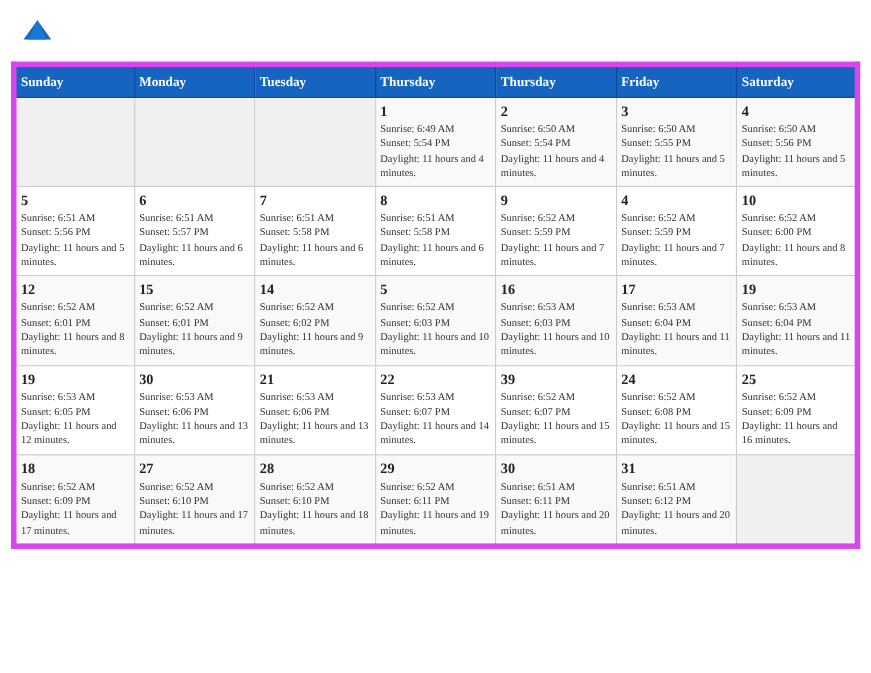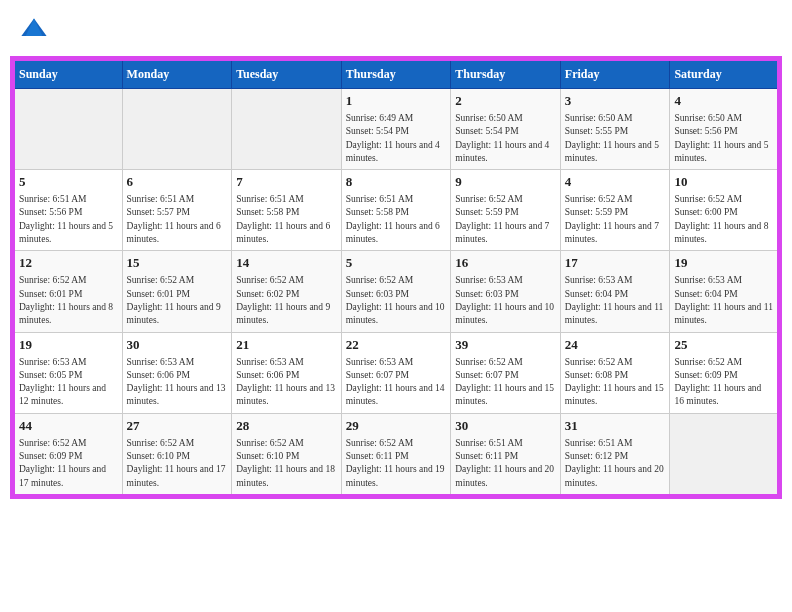--- a/index.html
+++ b/index.html
@@ -230,21 +230,21 @@
           <div class="day-num">24</div>
           <div class="day-info">Sunrise: 6:52 AM<br>Sunset: 6:08 PM<br>Daylight: 11 hours and 15 minutes.</div>
         </td>
         <td>
           <div class="day-num">25</div>
           <div class="day-info">Sunrise: 6:52 AM<br>Sunset: 6:09 PM<br>Daylight: 11 hours and 16 minutes.</div>
         </td>
       </tr>
       <tr>
         <td>
-          <div class="day-num">44</div>
+          <div class="day-num">18</div>
           <div class="day-info">Sunrise: 6:52 AM<br>Sunset: 6:09 PM<br>Daylight: 11 hours and 17 minutes.</div>
         </td>
         <td>
           <div class="day-num">27</div>
           <div class="day-info">Sunrise: 6:52 AM<br>Sunset: 6:10 PM<br>Daylight: 11 hours and 17 minutes.</div>
         </td>
         <td>
           <div class="day-num">28</div>
           <div class="day-info">Sunrise: 6:52 AM<br>Sunset: 6:10 PM<br>Daylight: 11 hours and 18 minutes.</div>
         </td>

